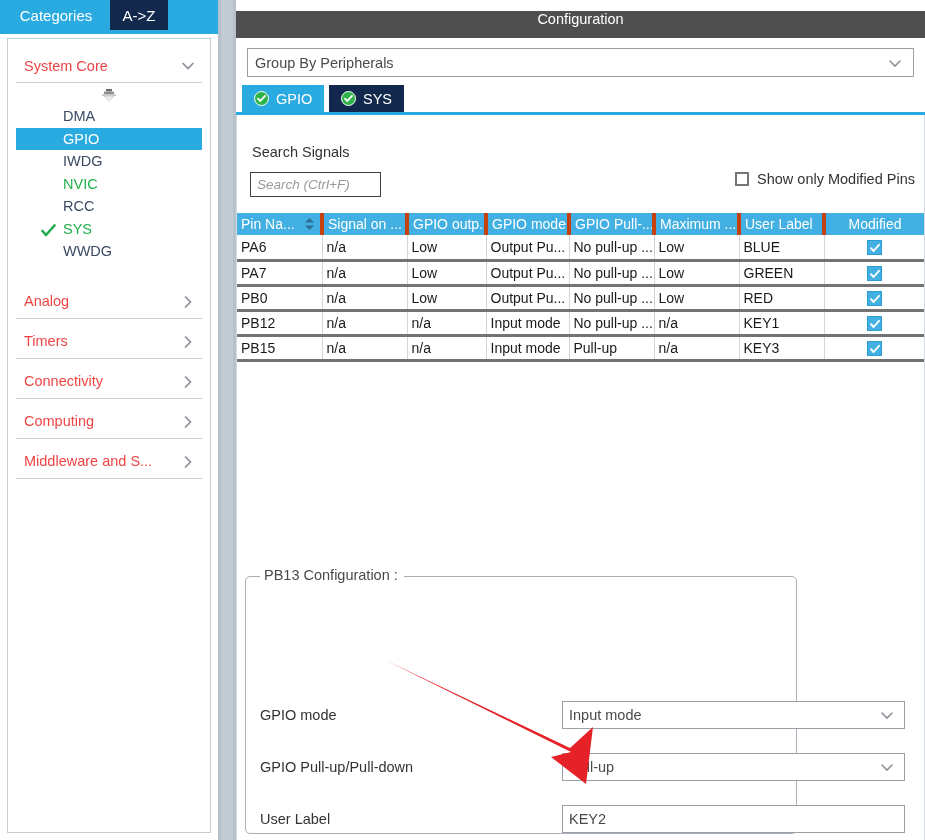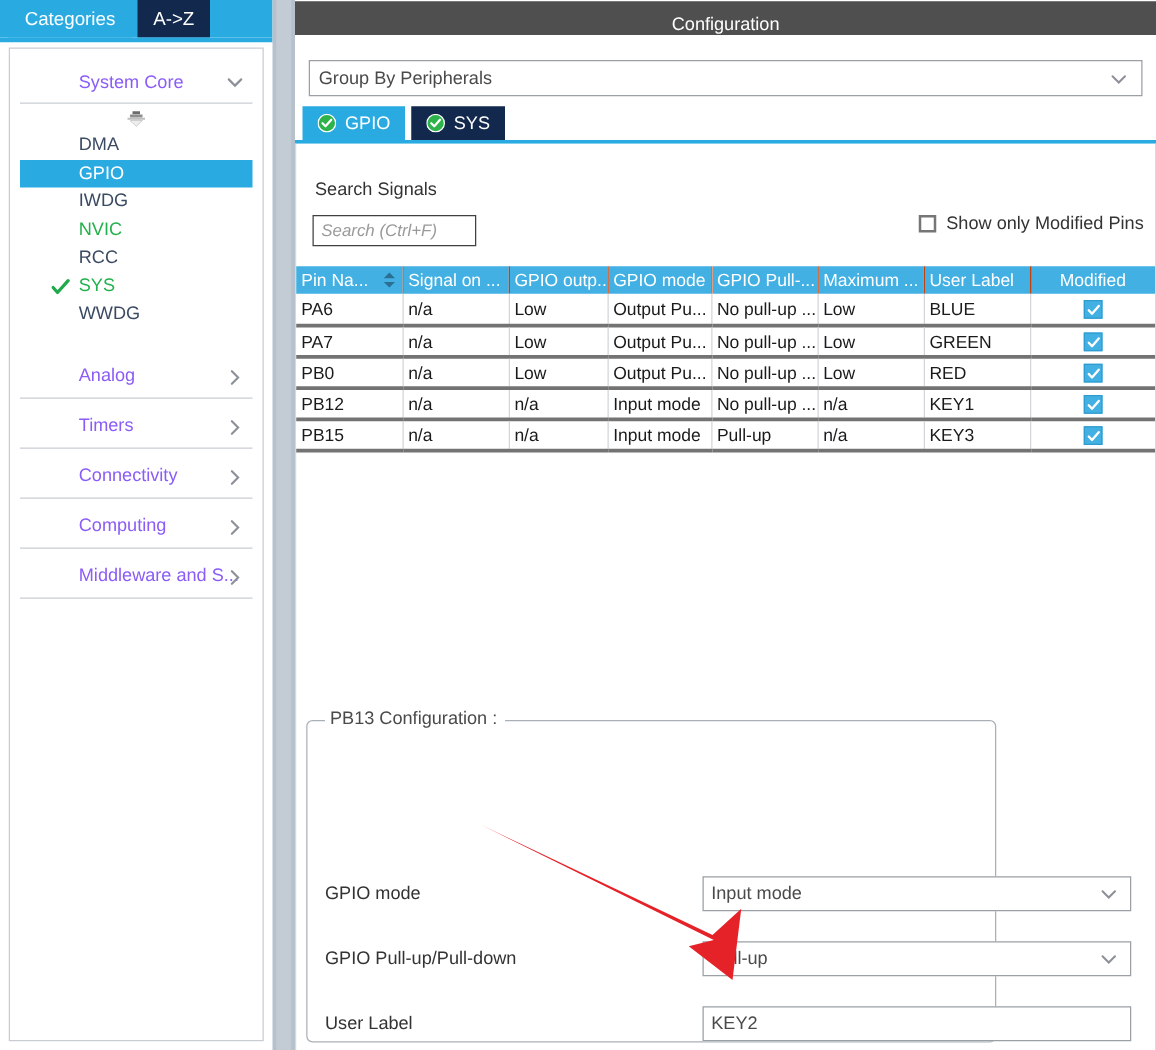--- a/index.html
+++ b/index.html
@@ -48,21 +48,21 @@
   }
 
   .cat-header {
     position: relative;
     height: 34px;
     margin: 6px 8px 0 8px;
     border-bottom: 1px solid #c9ced5;
     display: flex; align-items: center;
   }
   .cat-header .cat-title {
-    font-size: 14.5px; color: #8b5cf6; padding-left: 8px; margin-left: 39px;
+    font-size: 14.5px; color: #ef4444; padding-left: 8px;
   }
   .cat-header .chev {
     position: absolute; right: 6px; top: 10px;
     width: 16px; height: 14px;
   }
   .cat-header.first { margin-top: 10px; }
 
   .scroll-up-widget {
     height: 20px; display: flex; align-items: center; justify-content: center;
     margin-top: 2px;
@@ -100,26 +100,26 @@
     background: #c3ccd5;
   }
 
   
   #main {
     position: absolute; left: 236px; top: 0;
     width: 689px; height: 840px;
     background: #ffffff;
   }
   .config-titlebar {
-    position: absolute; left: 0; top: 1px;
+    position: absolute; left: 0; top: 11px;
     width: 689px; height: 27px;
     background: #4f4f4f;
     color: #ffffff;
     font-size: 14.5px;
-    display: flex; align-items: flex-end; justify-content: center;
+    display: flex; align-items: flex-start; justify-content: center;
   }
   .groupby {
     position: absolute; left: 11px; top: 48px;
     width: 667px; height: 29px;
     border: 1px solid #9aa0a6;
     background: #ffffff;
     display: flex; align-items: center;
   }
   .groupby .val {
     font-size: 14.5px; color: #4a4a4a; padding-left: 7px; flex: 1;
@@ -183,21 +183,21 @@
     font-size: 14px;
   }
   .pintable th {
     background: #42b0e3;
     color: #ffffff;
     font-weight: normal;
     font-size: 14px;
     height: 22px;
     text-align: left;
     padding: 0 0 0 4px;
-    border-right: 1px solid #c2410c;
+    border-right: 4px solid #c2410c;
     white-space: nowrap;
     overflow: hidden;
   }
   .pintable th.center { text-align: center; padding-left: 0; }
   .pintable th:last-child { border-right: none; }
   .pintable td {
     height: 25px;
     padding: 0 0 0 4px;
     border-right: 1px solid #d2d6da;
     border-bottom: 3px solid #737373;

